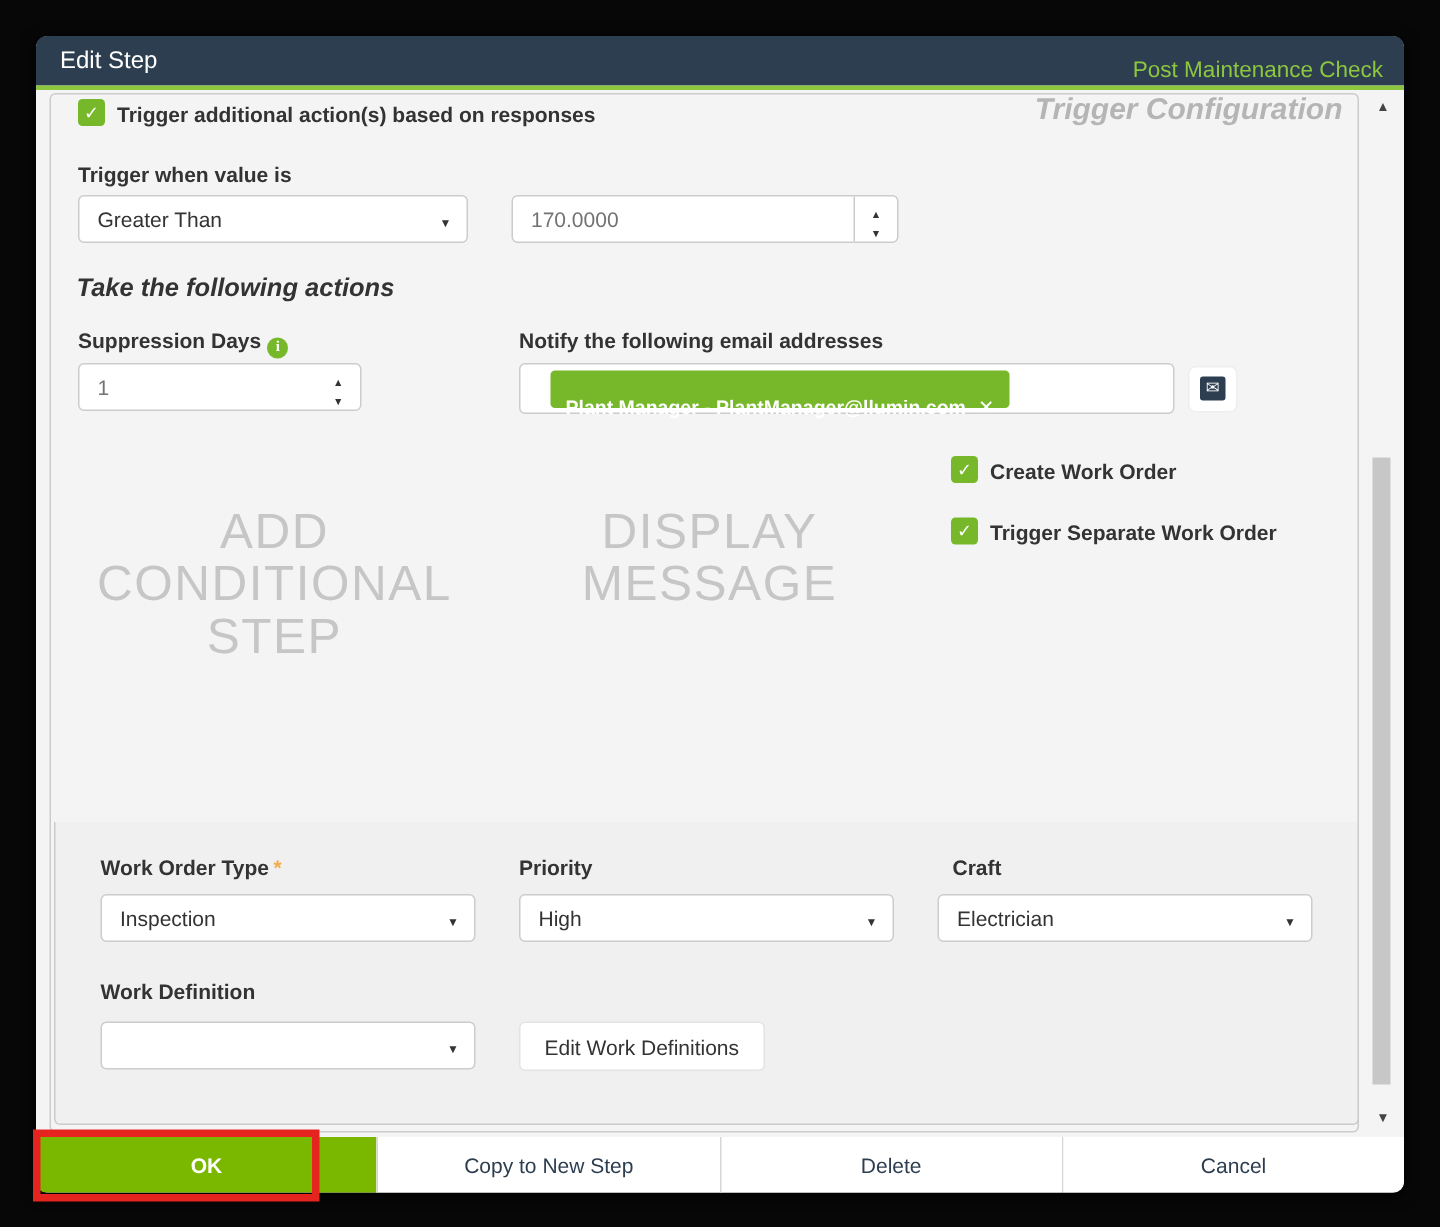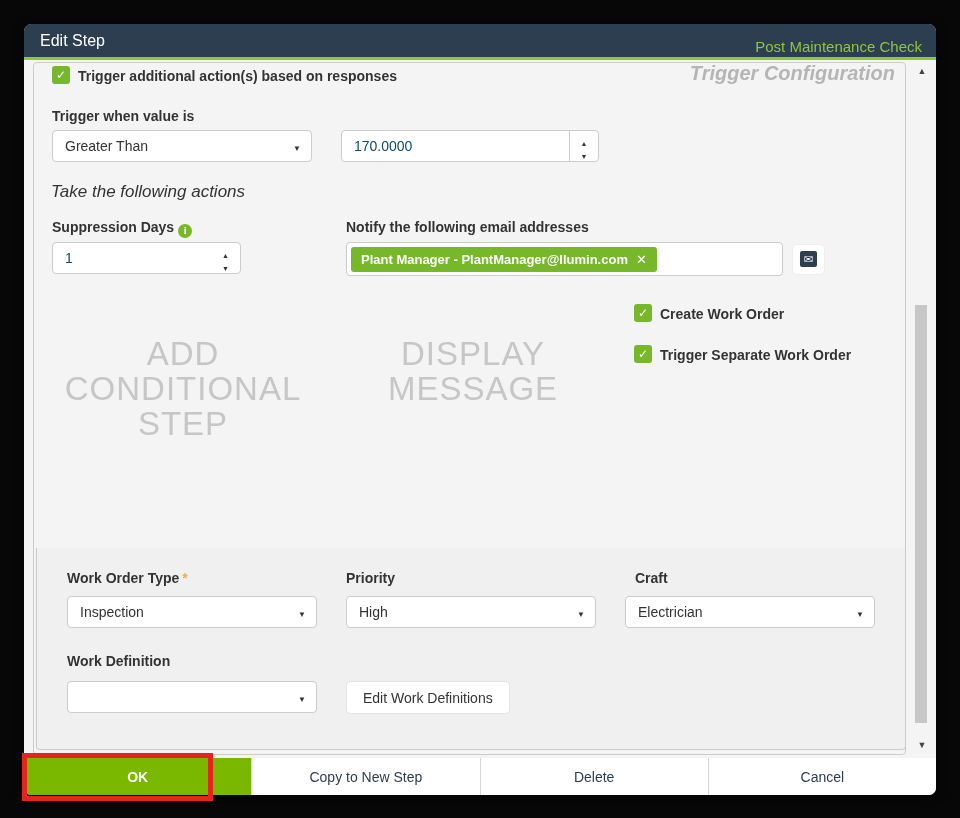--- a/index.html
+++ b/index.html
@@ -34,42 +34,42 @@
     font-style:italic; font-weight:bold; color:#b5b5b5; }
 
   .select { position:absolute; height:32px; background:#fff; border:1px solid #ccc;
     border-radius:4px; font-size:14px; color:#333; line-height:30px; padding:0 42px 0 12px;
     cursor:pointer; }
   .select .caret { position:absolute; right:10px; top:0; line-height:30px; }
   .caret::after { content:"▼"; font-size:8px; color:#333; }
 
   .numwrap { position:absolute; height:32px; background:#fff; border:1px solid #ccc; border-radius:4px; }
   .numwrap input { position:absolute; left:0; top:0; bottom:0; width:calc(100% - 30px);
-    border:0; outline:none; background:transparent; font-size:14px; color:#0c4a6e;
+    border:0; outline:none; background:transparent; font-size:14px; color:#737373;
     padding:0 0 0 12px; font-family:inherit; }
   .spinner { position:absolute; right:0; top:0; width:29px; height:100%;
     border-left:1px solid #ccc; }
   .spin { position:absolute; left:0; right:0; height:50%; text-align:center; cursor:pointer; }
   .spin.up { top:1px; }
   .spin.down { bottom:1px; }
   .spin.up::after { content:"▲"; font-size:7px; color:#333; }
   .spin.down::after { content:"▼"; font-size:7px; color:#333; }
 
-  .heading-italic { position:absolute; font-size:17px; font-weight:normal; font-style:italic; color:#333; }
+  .heading-italic { position:absolute; font-size:17px; font-weight:bold; font-style:italic; color:#333; }
 
   .info-icon { display:inline-block; width:14px; height:14px; background:#76b82a;
     border-radius:50%; color:#fff; font-size:10px; line-height:14px; text-align:center;
     font-weight:bold; vertical-align:-2px; margin-left:4px; font-style:normal; }
   .info-icon::after { content:"i"; font-family:"Liberation Serif",serif; }
 
   .tagfield { position:absolute; left:322px; top:182px; width:437px; height:34px;
     background:#fff; border:1px solid #ccc; border-radius:4px; }
-  .tag { position:absolute; left:4px; top:4px; height:25px; background:#76b82a;
+  .tag { position:absolute; left:20px; top:4px; height:25px; background:#76b82a;
     border-radius:3px; color:#fff; font-size:13px; font-weight:bold; line-height:25px;
-    padding:0 10px; white-space:nowrap; }
+    padding:12px 10px; white-space:nowrap; }
   .tag .tag-x { margin-left:8px; cursor:pointer; font-weight:bold; }
 
   .mailbtn { position:absolute; left:769px; top:185px; width:31px; height:29px;
     background:#fff; border-radius:4px; box-shadow:0 0 0 1px #eee; cursor:pointer; }
   .mail-icon { position:absolute; left:7px; top:6px; width:17px; height:16px;
     background:#2d3e50; border-radius:2px; color:#fff; font-size:11px;
     line-height:16px; text-align:center; }
   .mail-icon::after { content:"✉"; }
 
   .watermark-big { position:absolute; width:262px; text-align:center; font-size:33px;

